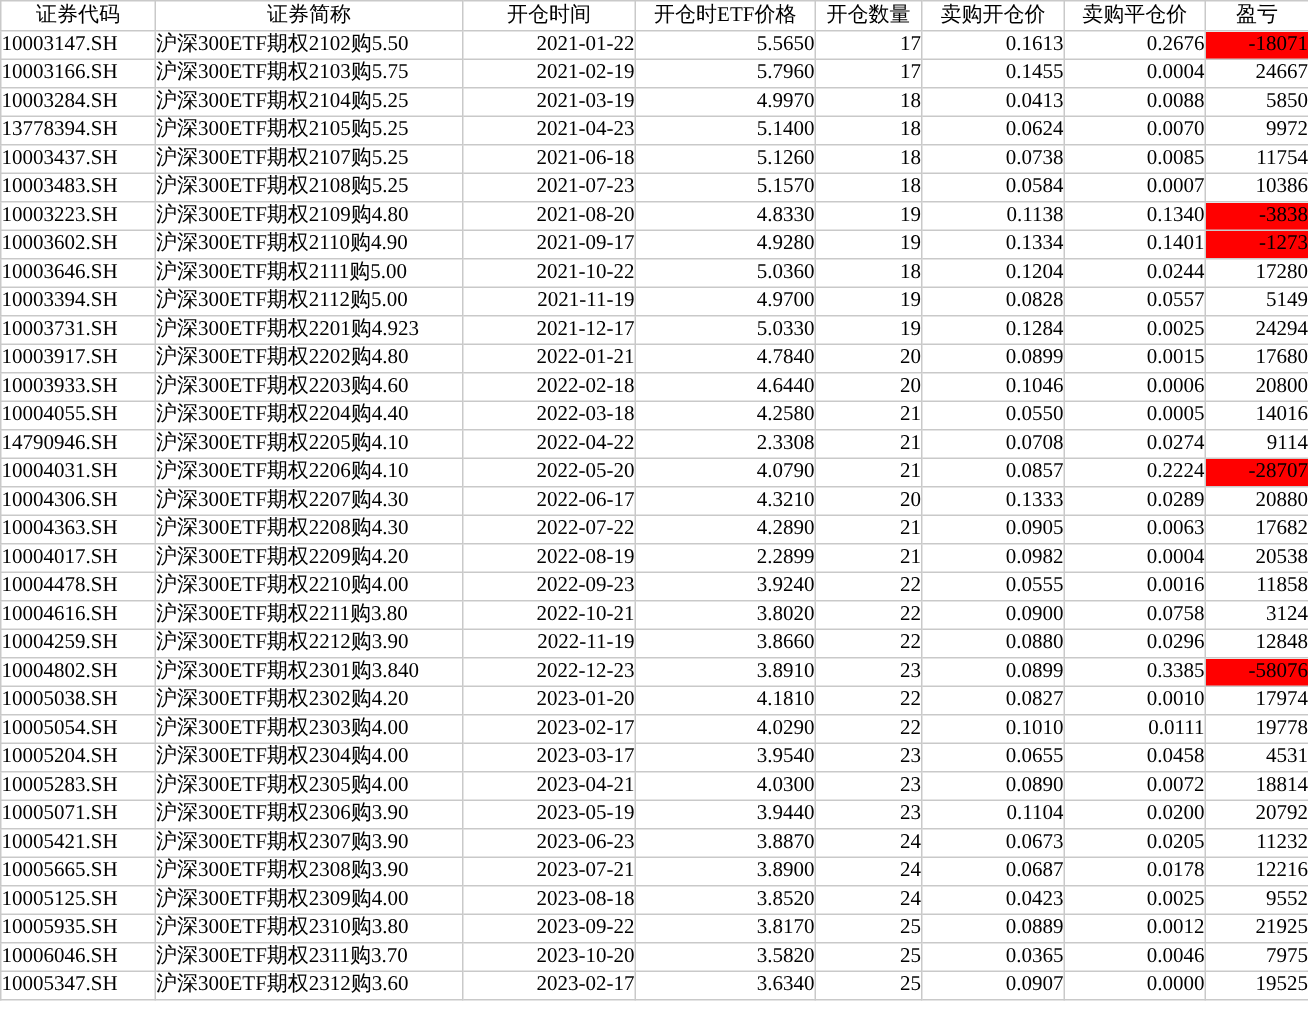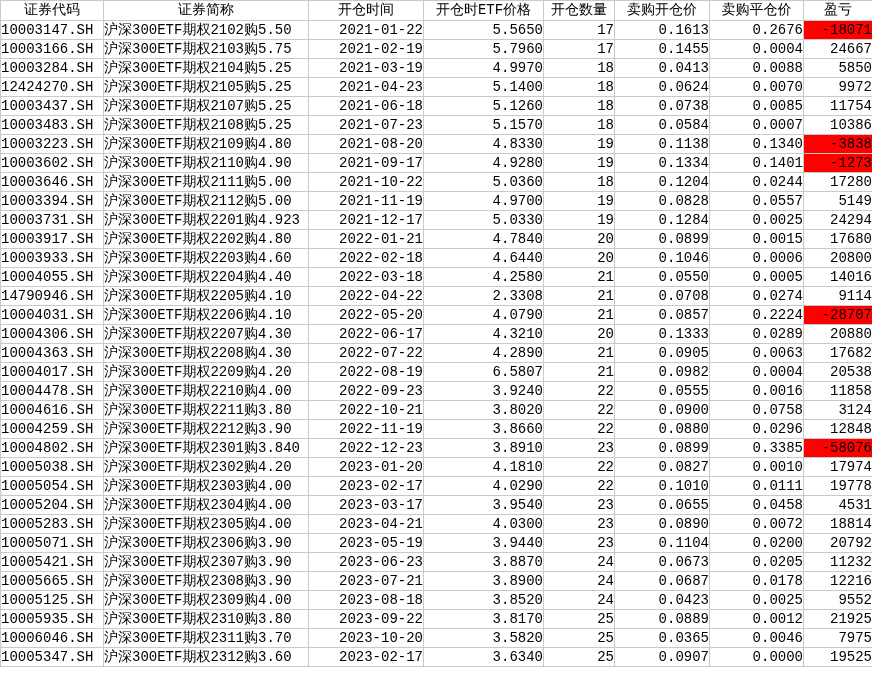--- a/index.html
+++ b/index.html
@@ -17,21 +17,21 @@
     background: var(--background);
   }
   .sheet {
     width: 872px;
     height: 685px;
   }
   table.grid {
     border-collapse: collapse;
     table-layout: fixed;
     width: 872px;
-    font-family: Liberation Mono, monospace;
+    font-family: Liberation Serif, serif;
     font-size: 14px;
     color: var(--text);
     padding-left: 28px;
   }
   table.grid th, table.grid td {
     border: 1px solid var(--gridline);
     padding: 0;
     height: 18px;
     line-height: 18px;
     overflow: hidden;
@@ -103,21 +103,21 @@
           <td class="al">10003284.SH</td>
           <td class="al">沪深300ETF期权2104购5.25</td>
           <td class="ar date">2021-03-19</td>
           <td class="ar price">4.9970</td>
           <td class="ar qty">18</td>
           <td class="ar price">0.0413</td>
           <td class="ar price">0.0088</td>
           <td class="ar pnl">5850</td>
         </tr>
         <tr>
-          <td class="al">12424270.SH</td>
+          <td class="al">13778394.SH</td>
           <td class="al">沪深300ETF期权2105购5.25</td>
           <td class="ar date">2021-04-23</td>
           <td class="ar price">5.1400</td>
           <td class="ar qty">18</td>
           <td class="ar price">0.0624</td>
           <td class="ar price">0.0070</td>
           <td class="ar pnl">9972</td>
         </tr>
         <tr>
           <td class="al">10003437.SH</td>
@@ -256,21 +256,21 @@
           <td class="ar price">4.2890</td>
           <td class="ar qty">21</td>
           <td class="ar price">0.0905</td>
           <td class="ar price">0.0063</td>
           <td class="ar pnl">17682</td>
         </tr>
         <tr>
           <td class="al">10004017.SH</td>
           <td class="al">沪深300ETF期权2209购4.20</td>
           <td class="ar date">2022-08-19</td>
-          <td class="ar price">6.5807</td>
+          <td class="ar price">2.2899</td>
           <td class="ar qty">21</td>
           <td class="ar price">0.0982</td>
           <td class="ar price">0.0004</td>
           <td class="ar pnl">20538</td>
         </tr>
         <tr>
           <td class="al">10004478.SH</td>
           <td class="al">沪深300ETF期权2210购4.00</td>
           <td class="ar date">2022-09-23</td>
           <td class="ar price">3.9240</td>

